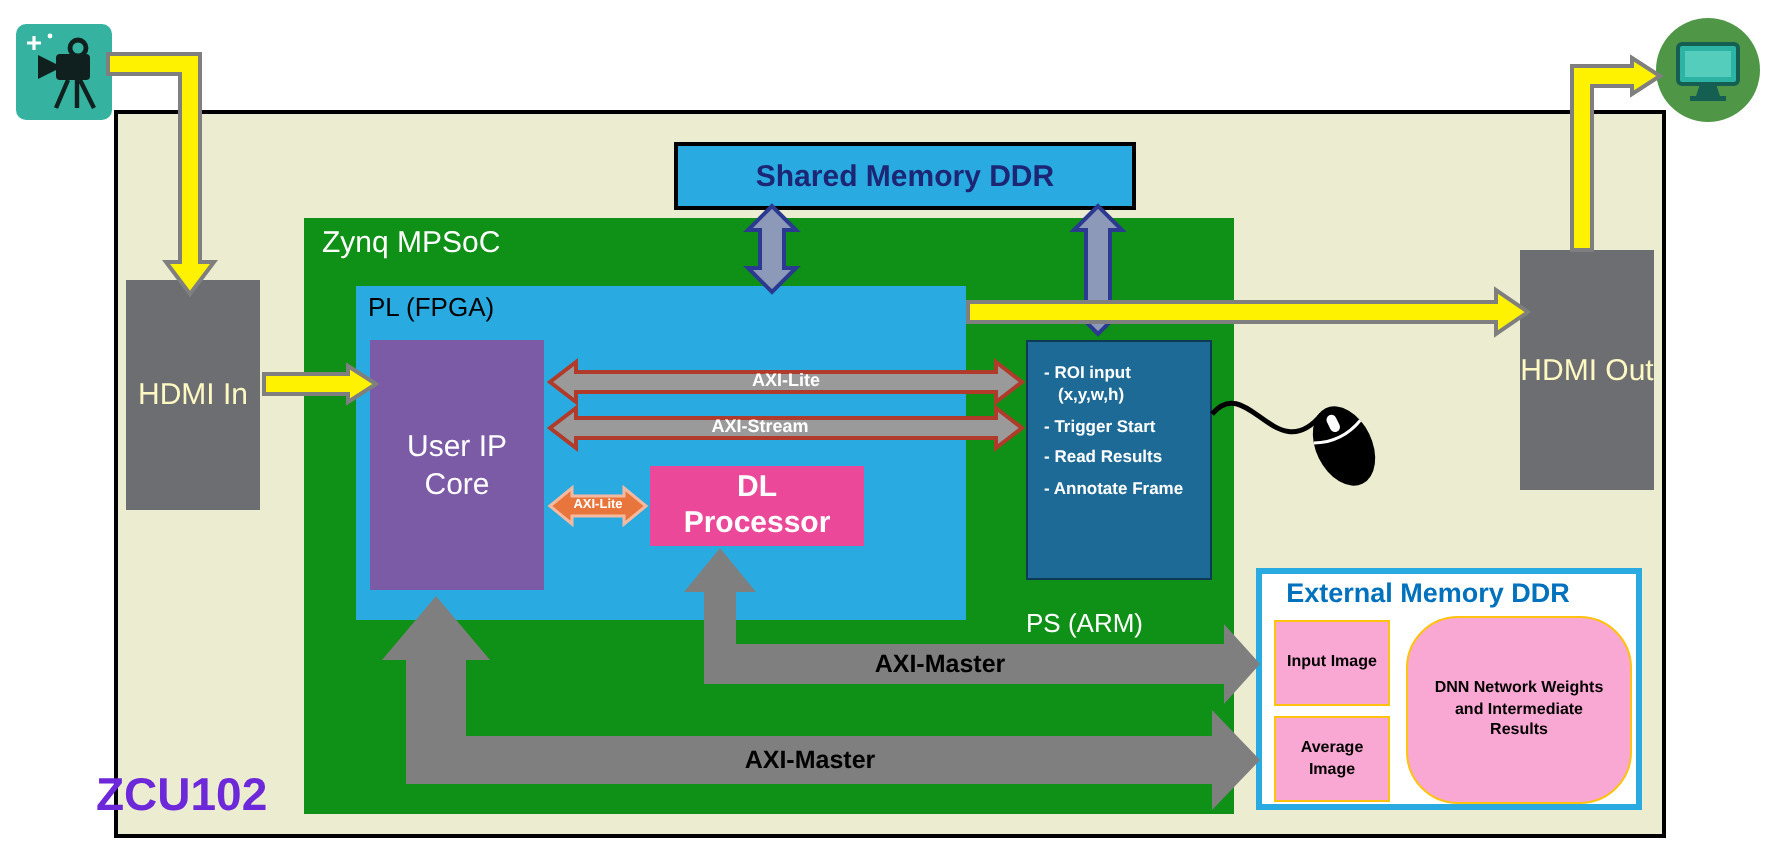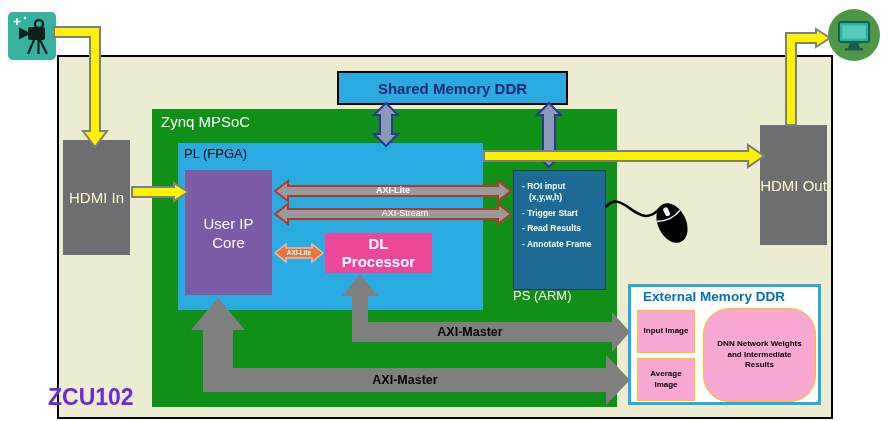--- a/index.html
+++ b/index.html
@@ -31,21 +31,21 @@
   .user-ip span{width:68px;}
   .dl-proc{left:325px;top:233px;width:107px;height:40px;background:#ec4899;
            display:flex;align-items:center;justify-content:center;text-align:center;
            color:#fff;font-weight:bold;font-size:15px;line-height:18px;}
   .dl-proc span{width:76px;}
   .ps-box{left:513px;top:170px;width:93px;height:120px;background:#1d6a96;border:1px solid #0d3b55;
           box-sizing:border-box;padding:10px 6px 4px 8px;color:#fff;}
   .ps-task{font-size:8.5px;font-weight:bold;line-height:1.35;margin-bottom:4px;
            padding-left:7px;text-indent:-7px;}
   .ps-task::before{content:"-  ";}
-  .ps-label{left:513px;top:288px;font-size:13px;color:#fff;}
+  .ps-label{left:513px;top:304px;font-size:13px;color:#fff;}
 
   
   .ext-mem{left:628px;top:284px;width:193px;height:121px;background:#fff;border:3px solid #29abe2;
            box-sizing:border-box;}
   .ext-title{left:628px;top:289px;width:172px;text-align:center;font-size:13.5px;font-weight:bold;color:#0071bc;}
   .orange{background:#f9a8d4;border:1px solid #ffc20e;box-sizing:border-box;
           display:flex;align-items:center;justify-content:center;text-align:center;
           color:#000;font-weight:bold;font-size:8px;line-height:1.3;}
   .input-img{left:637px;top:310px;width:58px;height:43px;}
   .avg-img{left:637px;top:358px;width:58px;height:43px;}
@@ -54,21 +54,21 @@
   
   .camera-badge{left:8px;top:12px;width:48px;height:48px;}
   .monitor-badge{left:827px;top:8px;width:54px;height:54px;}
 
   
   .overlay{left:0;top:0;width:894px;height:421px;pointer-events:none;}
 
   
   .bus-label{position:absolute;text-align:center;}
   .lbl-axi-lite{left:275px;top:185px;width:236px;font-size:9px;font-weight:bold;color:#fff;}
-  .lbl-axi-stream{left:287px;top:208px;width:236px;font-size:9px;font-weight:normal;color:#fff;}
+  .lbl-axi-stream{left:262px;top:208px;width:236px;font-size:9px;font-weight:bold;color:#fff;}
   .lbl-axi-lite-dl{left:275px;top:249px;width:48px;font-size:6.5px;font-weight:bold;color:#fff;}
   .lbl-axi-master-dl{left:400px;top:325px;width:140px;font-size:12.5px;font-weight:bold;color:#000;}
   .lbl-axi-master-ip{left:335px;top:373px;width:140px;font-size:12.5px;font-weight:bold;color:#000;}
 </style>
 </head>
 <body>
 
 <div class="stage">
 
   <div class="abs board"></div>

